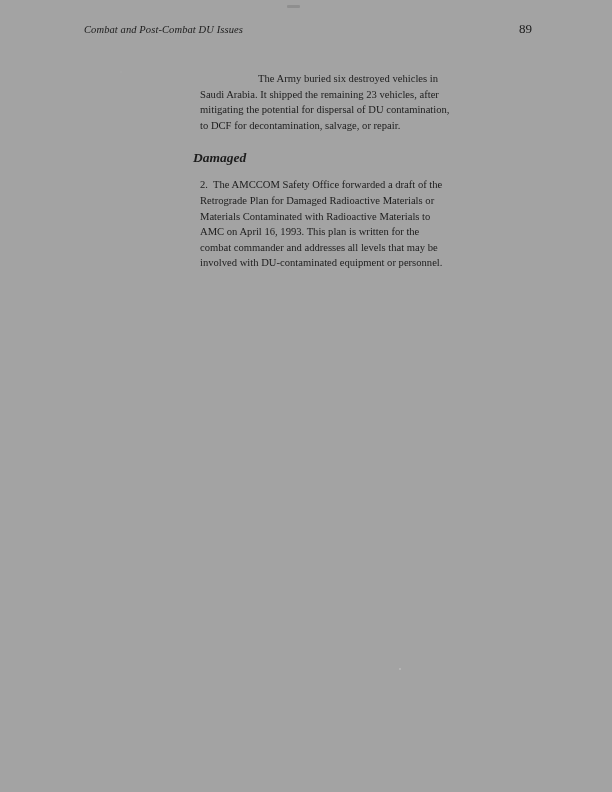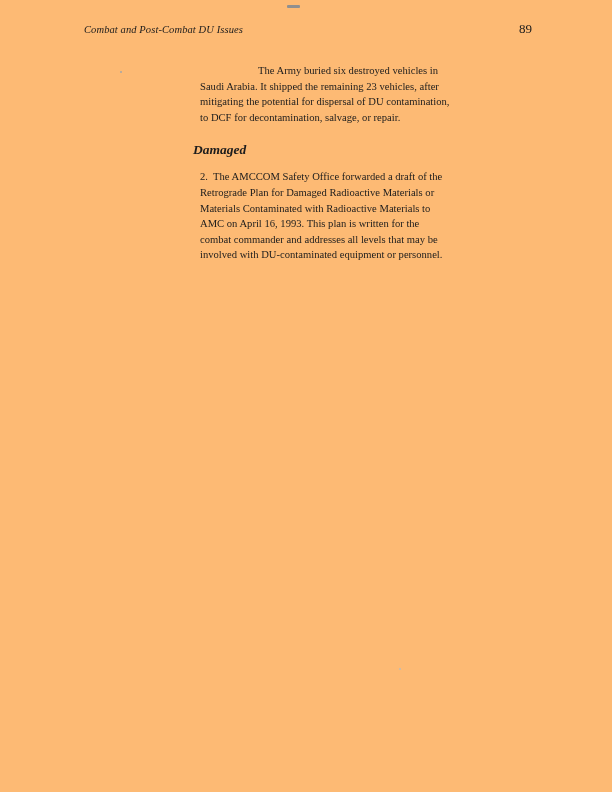--- a/index.html
+++ b/index.html
@@ -5,21 +5,21 @@
   html, body {
     margin: 0;
     padding: 0;
     background: #e8e8e8;
   }
   .page {
     position: relative;
     width: 612px;
     height: 792px;
     margin: 0 auto;
-    background: #fdba74;
+    background: #a3a3a3;
     overflow: hidden;
     font-family: "Liberation Serif", "DejaVu Serif", serif;
     color: #1c1c1c;
   }
   .running-header {
     position: absolute;
     top: 21px;
     left: 84px;
     width: 448px;
     display: flex;
@@ -38,21 +38,21 @@
   .content-column {
     position: absolute;
     top: 55px;
     left: 200px;
     width: 252px;
     font-size: 10.6px;
     line-height: 15.6px;
     text-align: left;
   }
   .body-paragraph {
-    margin: 8px 0 13px 0;
+    margin: 16px 0 13px 0;
     text-indent: 58px;
   }
   .endnotes-heading {
     margin: 17px 0 11px -7px;
     font-size: 13.5px;
     font-weight: bold;
     font-style: italic;
     line-height: 16px;
   }
   .endnote-paragraph {

